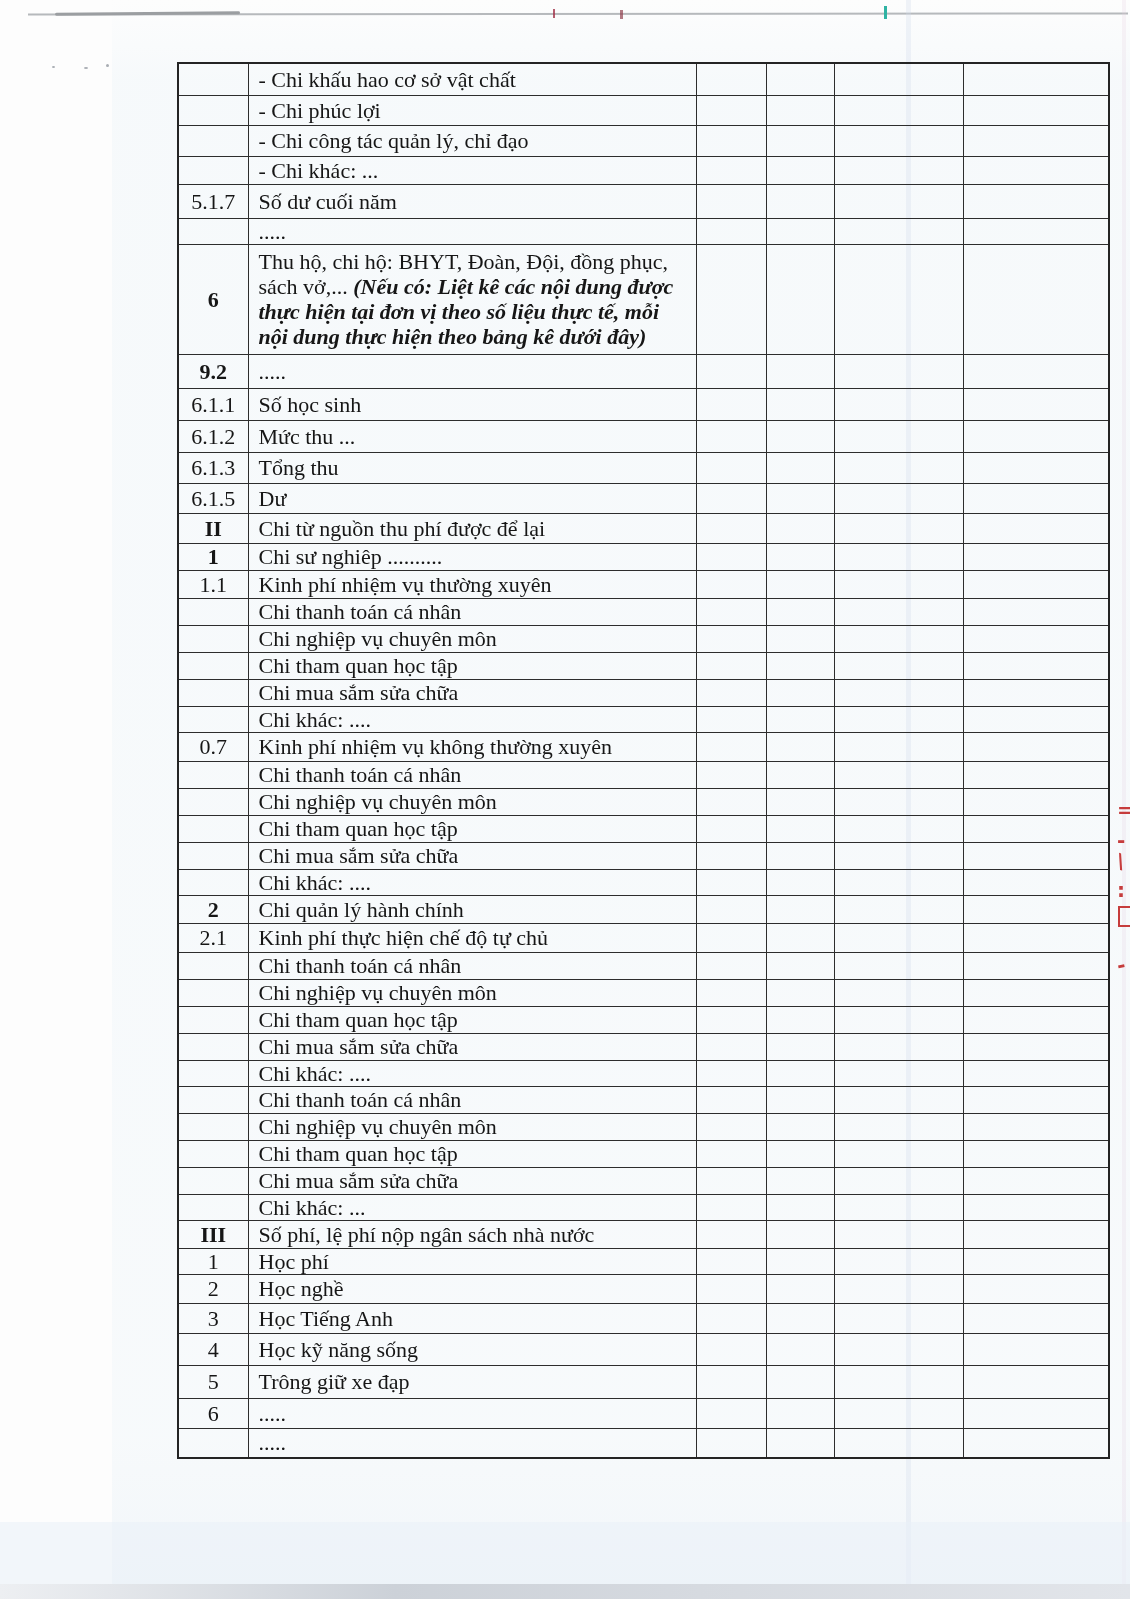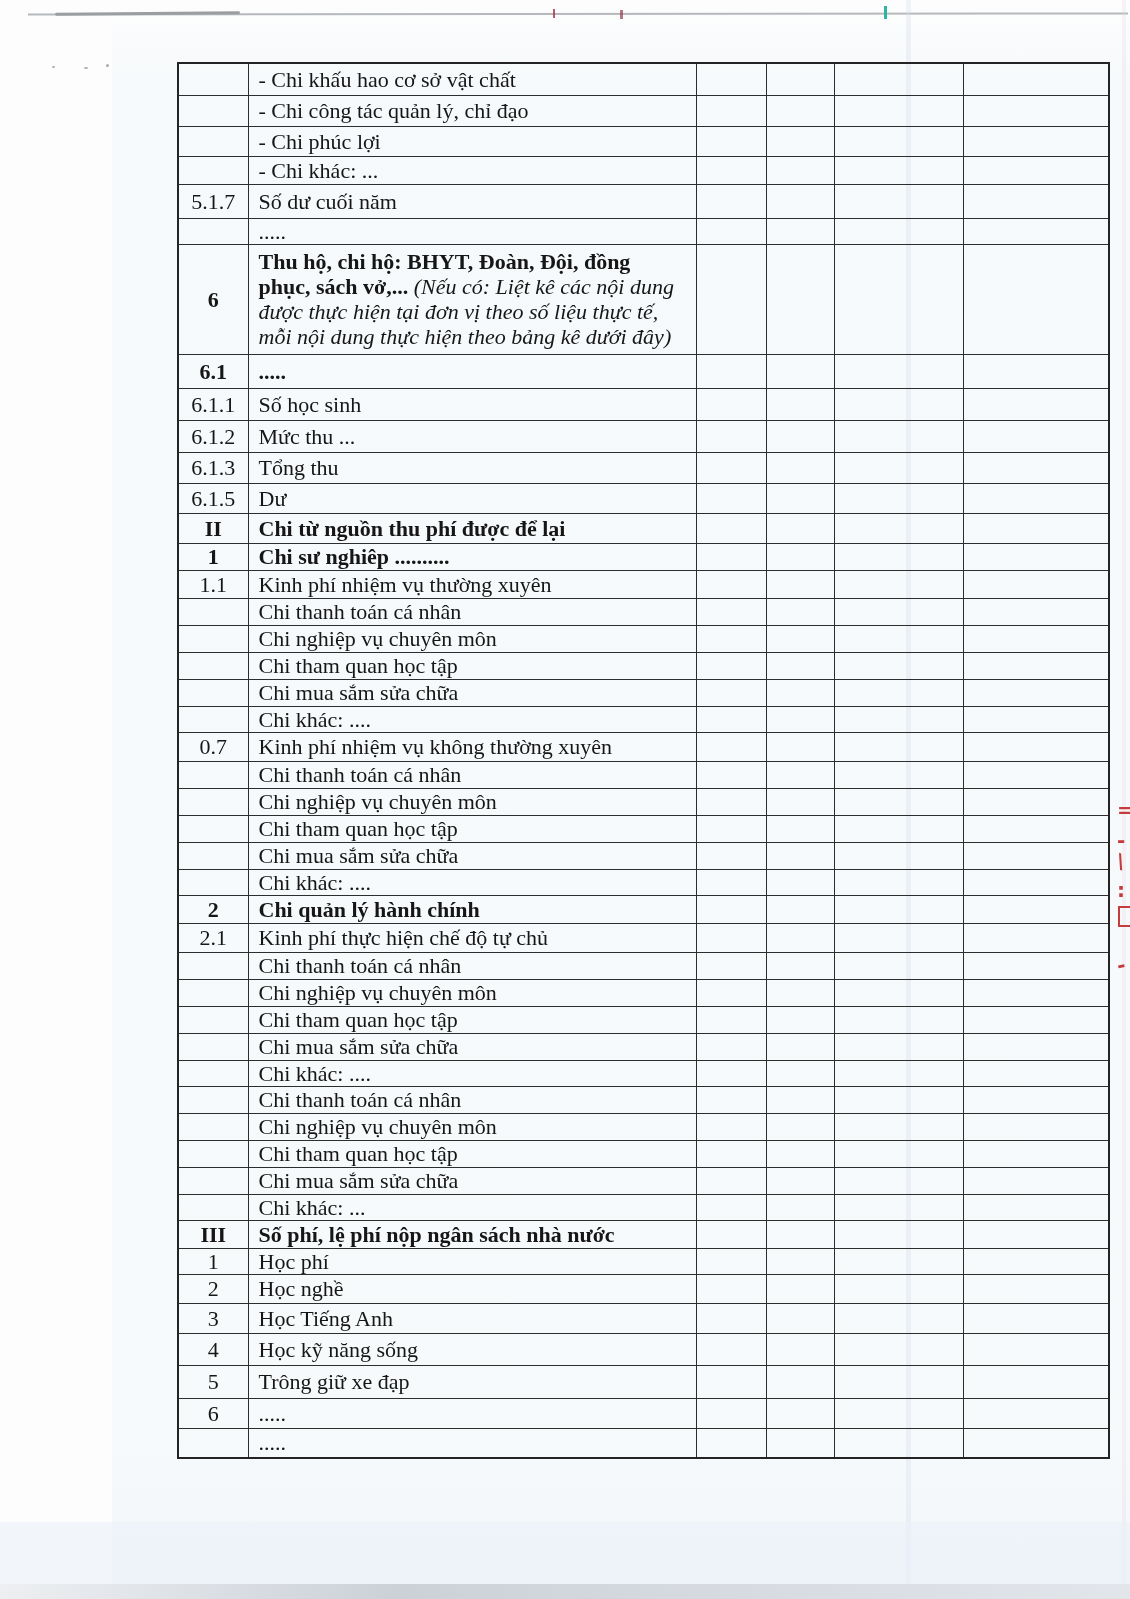--- a/index.html
+++ b/index.html
@@ -39,24 +39,24 @@
   }
   #doc-table td{
     border:1.5px solid #2d2d2d;
     padding:0;vertical-align:middle;
     font-size:22px;line-height:25px;overflow:hidden;
     background:transparent;
   }
   #doc-table td.no{text-align:center;}
   #doc-table td.desc{padding:0 8px 0 10px;text-align:left;}
   tr.bold td.no{font-weight:bold;}
-  tr.bold .lbl{font-weight:bold;}
+  tr.bold .lbl{font-weight:normal;}
   tr.center td.desc{text-align:center;padding:0 4px;}
   tr.big td.desc{text-align:justify;font-size:21px;line-height:27px;padding:2px 10px;}
-  tr.big i{font-style:italic;font-weight:normal;text-align:center;}
+  tr.big i{font-style:italic;font-weight:bold;text-align:center;}
 
   
   .rmark{position:absolute;left:1117px;color:#c63c3c;font-weight:bold;font-size:20px;
     font-family:"DejaVu Sans","Liberation Sans",sans-serif;line-height:1;}
   .rm-slash{transform:rotate(14deg);}
   .rm-tilt{transform:rotate(-12deg);}
   .rbox{position:absolute;left:1118px;width:14px;height:17px;border:2.2px solid #c63c3c;background:transparent;}
 </style>
 </head>
 <body>
@@ -86,31 +86,31 @@
     </colgroup>
     <tbody id="doc-tbody">
         <tr class="center " style="height: 32px;">
           <td class="no"></td>
           <td class="desc"><span class="lbl">- Chi khấu hao cơ sở vật chất</span></td>
           <td></td>
           <td></td>
           <td></td>
           <td></td>
         </tr>
+        <tr class="center " style="height: 30px;">
+          <td class="no"></td>
+          <td class="desc"><span class="lbl">- Chi phúc lợi</span></td>
+          <td></td>
+          <td></td>
+          <td></td>
+          <td></td>
+        </tr>
         <tr class="center " style="height: 31px;">
           <td class="no"></td>
           <td class="desc"><span class="lbl">- Chi công tác quản lý, chỉ đạo</span></td>
-          <td></td>
-          <td></td>
-          <td></td>
-          <td></td>
-        </tr>
-        <tr class="center " style="height: 30px;">
-          <td class="no"></td>
-          <td class="desc"><span class="lbl">- Chi phúc lợi</span></td>
           <td></td>
           <td></td>
           <td></td>
           <td></td>
         </tr>
         <tr class="center " style="height: 28px;">
           <td class="no"></td>
           <td class="desc"><span class="lbl">- Chi khác: ...</span></td>
           <td></td>
           <td></td>
@@ -135,21 +135,21 @@
         </tr>
         <tr class="bold big" style="height: 110px;">
           <td class="no">6</td>
           <td class="desc"><b class="lbl">Thu hộ, chi hộ: BHYT, Đoàn, Đội, đồng phục, sách vở,...</b> <i>(Nếu có: Liệt kê các nội dung được thực hiện tại đơn vị theo số liệu thực tế, mỗi nội dung thực hiện theo bảng kê dưới đây)</i></td>
           <td></td>
           <td></td>
           <td></td>
           <td></td>
         </tr>
         <tr class="bold " style="height: 34px;">
-          <td class="no">6.1</td>
+          <td class="no">9.2</td>
           <td class="desc"><span class="lbl">.....</span></td>
           <td></td>
           <td></td>
           <td></td>
           <td></td>
         </tr>
         <tr class="" style="height: 32px;">
           <td class="no">6.1.1</td>
           <td class="desc"><span class="lbl">Số học sinh</span></td>
           <td></td>

